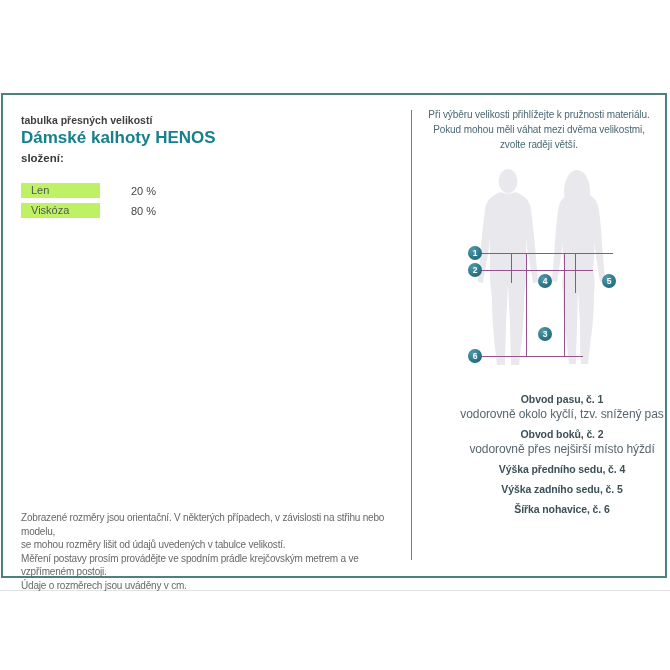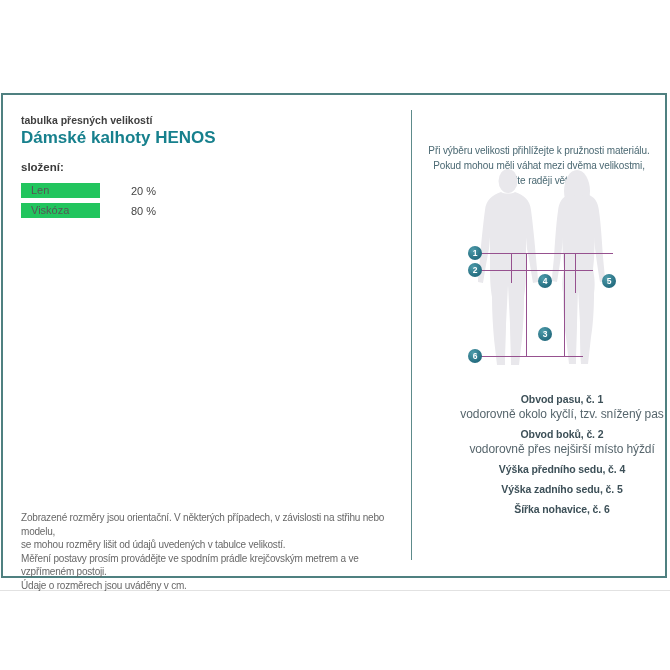--- a/index.html
+++ b/index.html
@@ -23,39 +23,39 @@
   
   .kicker {
     position:absolute; left:21px; top:114px;
     font-size:10.5px; font-weight:bold; color:#3f3f3f; letter-spacing:0;
   }
   .title {
     position:absolute; left:21px; top:128px;
     font-size:17px; font-weight:bold; color:#17808d;
   }
   .comp-heading {
-    position:absolute; left:21px; top:161px;
+    position:absolute; left:21px; top:152px;
     font-size:11.5px; font-weight:bold; color:#3a3a3a;
   }
   .comp-table { position:absolute; left:21px; top:183px; width:370px; }
   .comp-row { display:flex; align-items:center; height:15px; margin-bottom:5px; font-size:11px; }
   .comp-cell {
-    width:79px; height:15px; line-height:15px; background:#22c55e;
+    width:79px; height:15px; line-height:15px; background:#bef264;
     padding-left:10px; color:#555;
   }
   .comp-val { margin-left:31px; color:#444; }
   .disclaimer {
     position:absolute; left:21px; top:511px; width:386px;
     font-size:10px; line-height:13.5px; color:#686868; letter-spacing:-0.2px;
   }
 
   
   .intro {
     position:absolute; left:411px; top:107px; width:256px;
-    text-align:center; font-size:10px; line-height:15px; color:#4a6872; letter-spacing:-0.1px;margin-top:36px;
+    text-align:center; font-size:10px; line-height:15px; color:#4a6872; letter-spacing:-0.1px;
   }
   .diagram { position:absolute; left:411px; top:165px; width:256px; height:206px; }
   .diagram svg { position:absolute; left:0; top:0; z-index:1; }
   .mline { position:absolute; background:#96518f; z-index:2; }
   .marker {
     position:absolute; z-index:3; width:14px; height:14px; border-radius:50%;
     background:radial-gradient(circle at 35% 30%, #4e9cab, #256d80 70%);
     color:#fff; font-size:8.5px; font-weight:bold; line-height:14px; text-align:center;
   }
   .m1 { left:57px; top:81px; }

